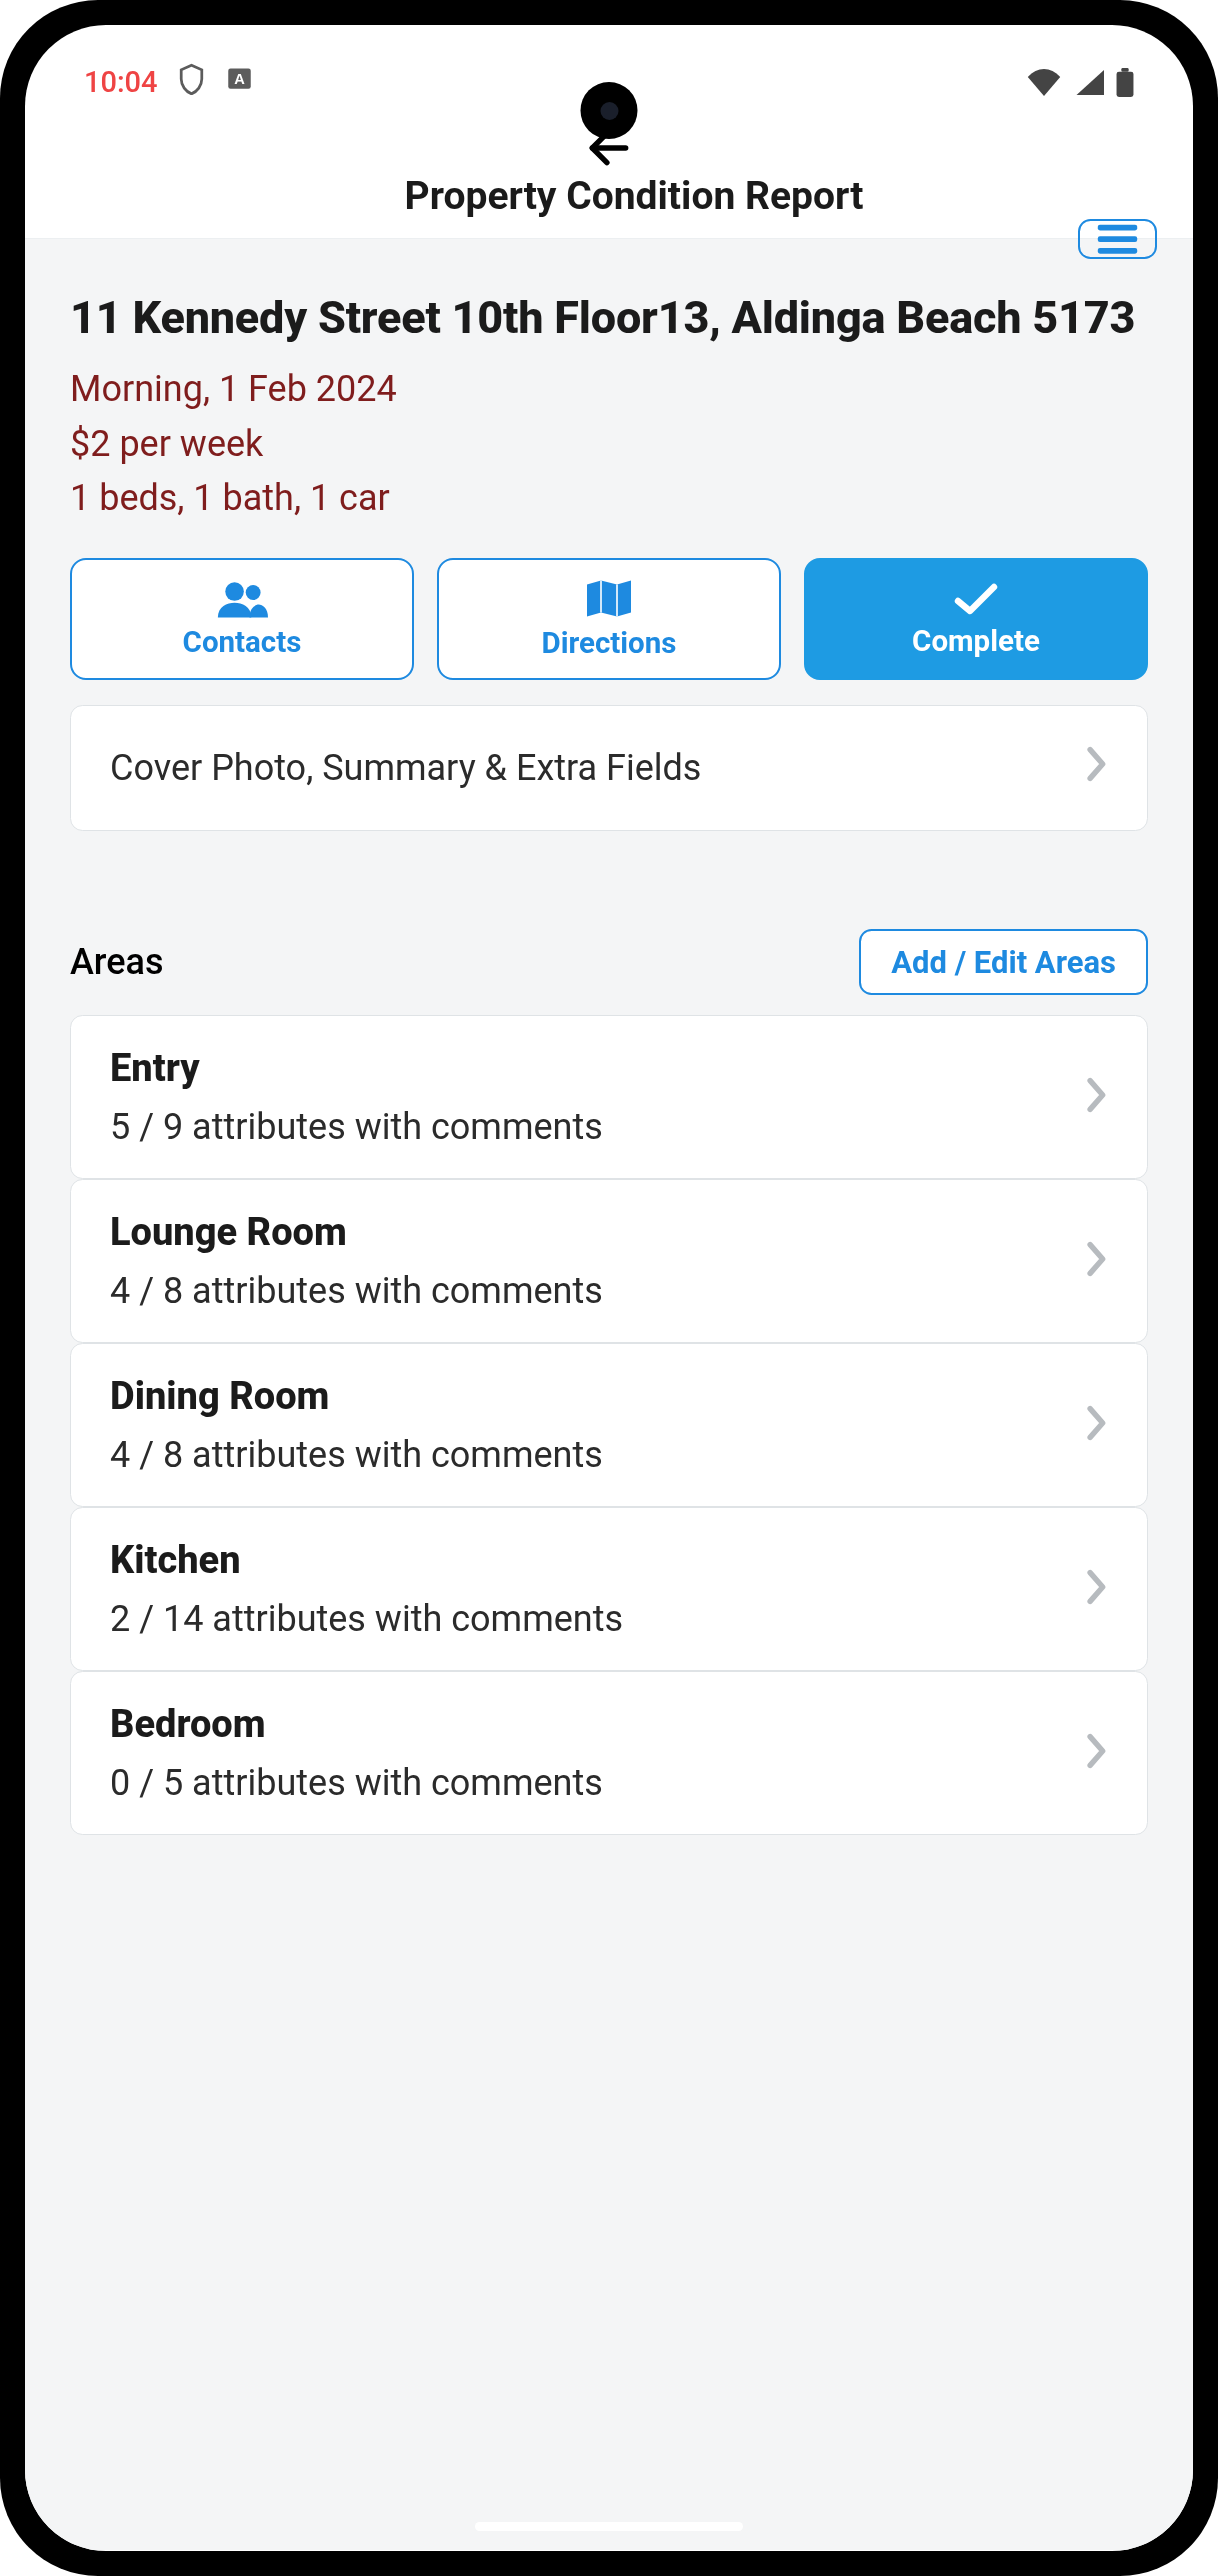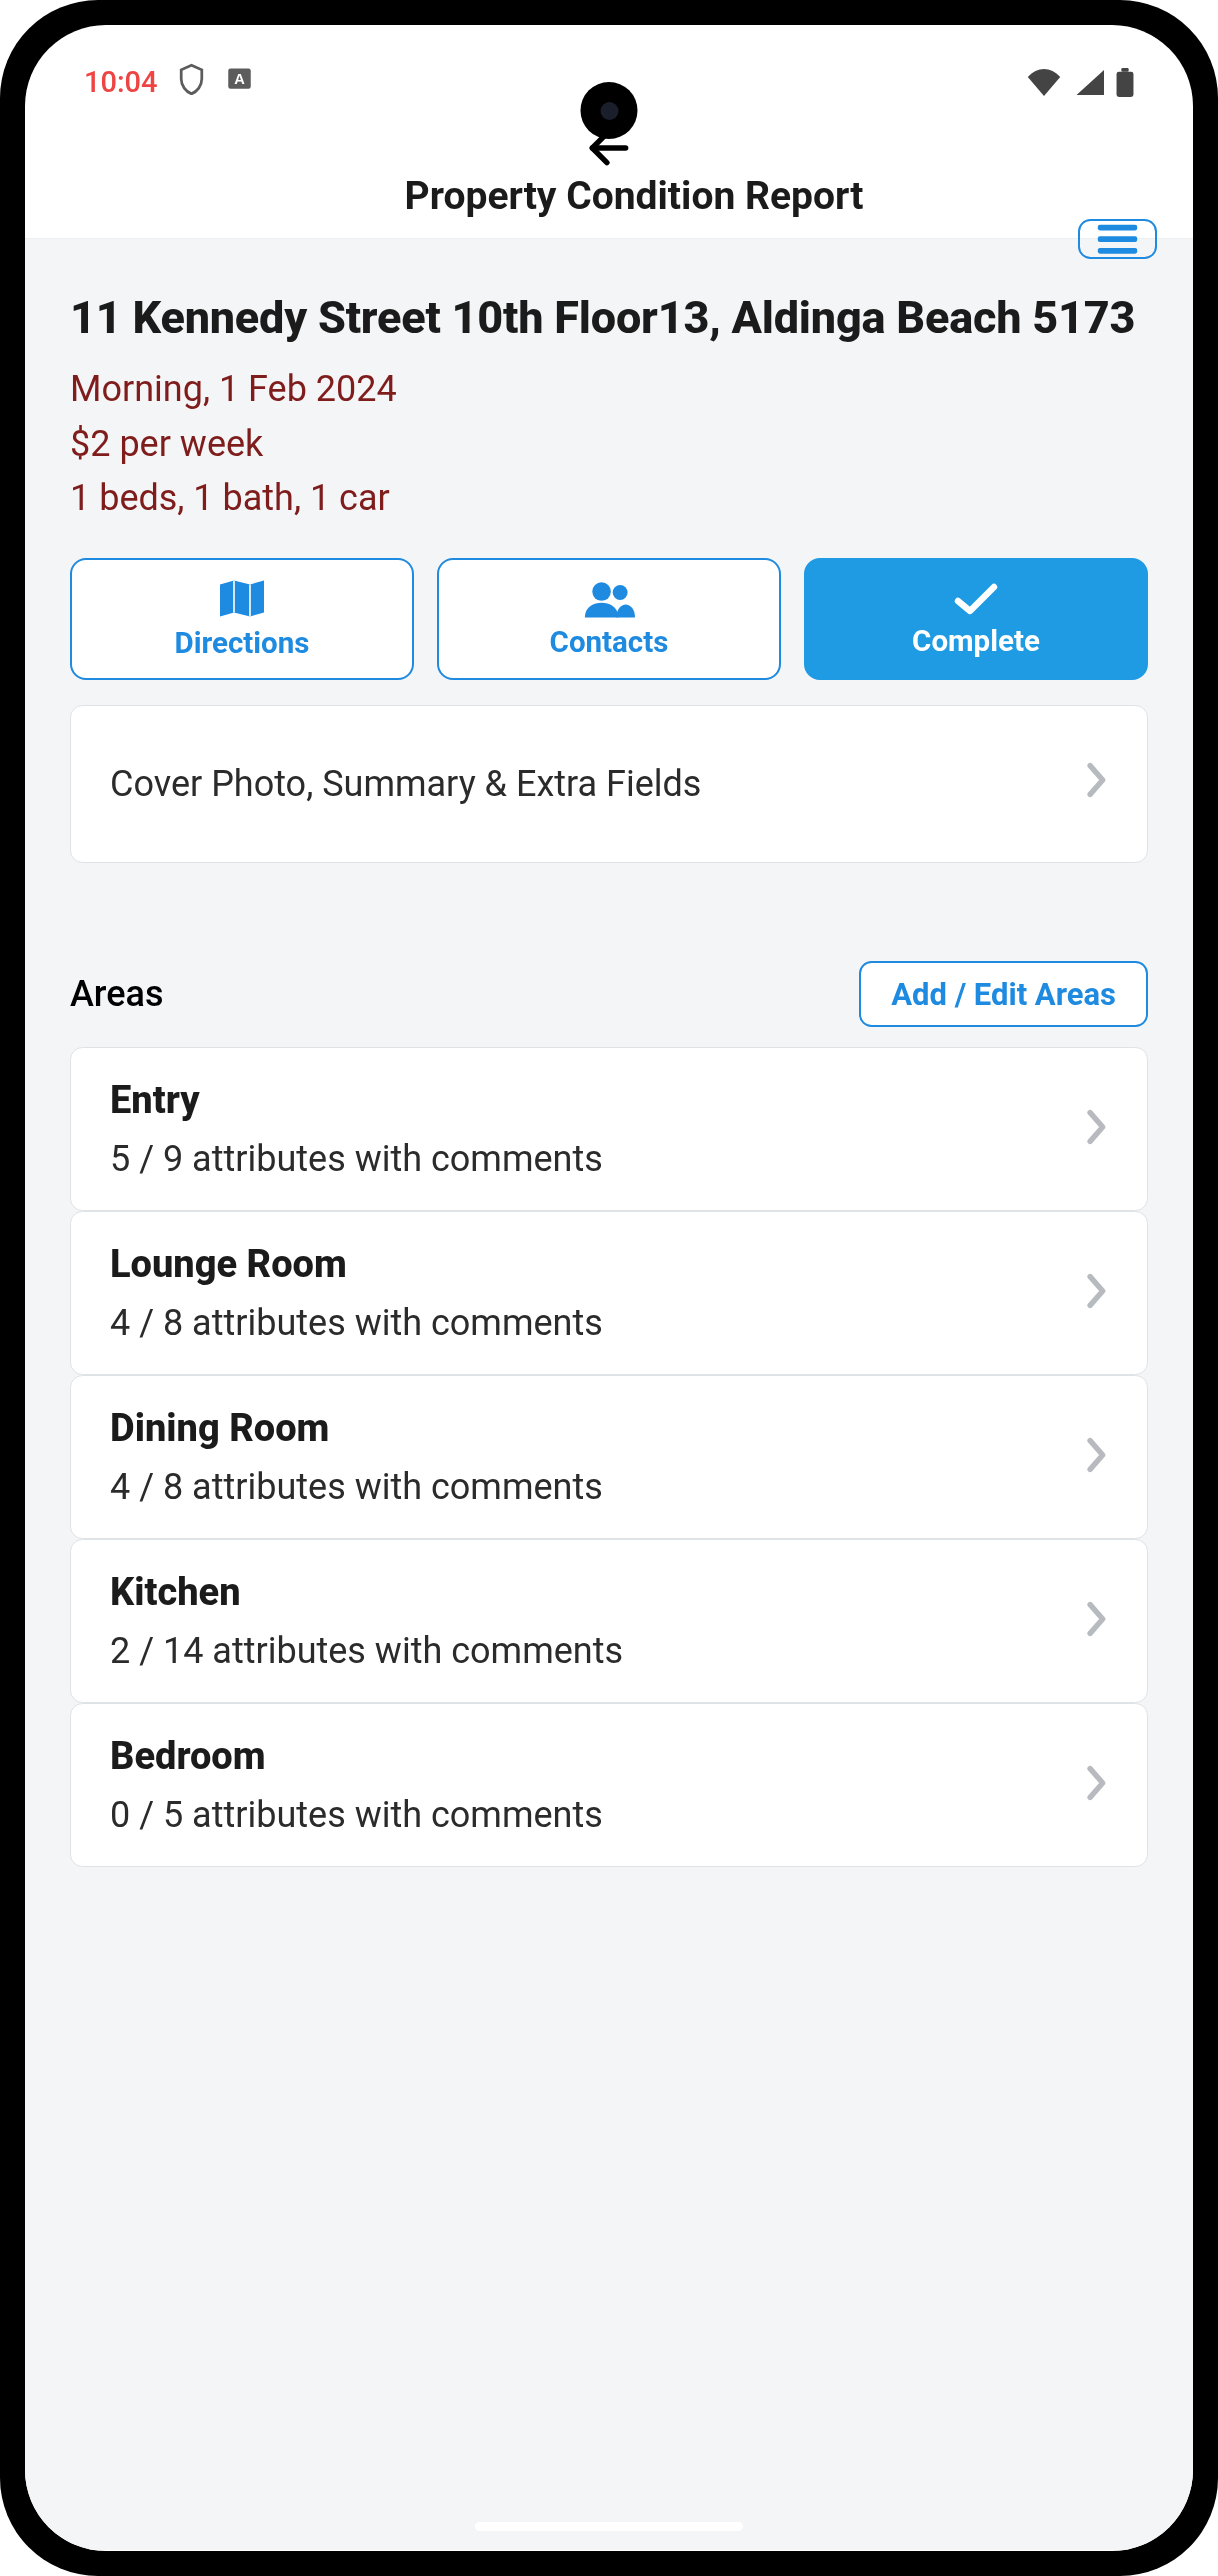--- a/index.html
+++ b/index.html
@@ -45,21 +45,21 @@
   .meta-line + .meta-line { margin-top: 12.5px; }
   .action-row { display:flex; gap: 23px; margin-top: 39px; }
   .action-btn {
     flex:1; height: 122px; border: 2.7px solid #1e8ae0; border-radius: 16px; background:#fff;
     display:flex; flex-direction:column; align-items:center; justify-content:center; gap:7.2px;
     color:#1e8ae0; font-weight:700; font-size:29.5px; cursor:pointer;
   }
   .action-btn.solid { background:#1e9be3; border-color:#1e9be3; color:#fff; }
   .cover-row {
     margin-top: 25px; background:#fff; border:0.9px solid #dfe3e6; border-radius: 12.5px;
-    height: 158px; display:flex; align-items:center; padding:0 39px;
+    height: 126px; display:flex; align-items:center; padding:0 39px;
     font-size: 36px; color:#2b2b2b; cursor:pointer;
   }
   .cover-row .chev { margin-left:auto; color:#b7bbbf; }
   .areas-header { display:flex; align-items:center; margin-top: 98px; }
   .areas-label { font-size: 36px; color:#000000; font-weight:500;}
   .add-edit-btn {
     margin-left:auto; border:2.7px solid #1e8ae0; border-radius: 12.5px; padding: 12.5px 30px;
     color:#1e8ae0; font-weight:700; font-size:31px; background:#fff; cursor:pointer;
   }
   .area-list { margin-top: 19.7px; display:flex; flex-direction:column; }
@@ -133,35 +133,35 @@
     </div>
 
     <div class="content">
       <div class="address">11 Kennedy Street 10th Floor13, Aldinga Beach 5173</div>
       <div class="meta-line">Morning, 1 Feb 2024</div>
       <div class="meta-line">$2 per week</div>
       <div class="meta-line">1 beds, 1 bath, 1 car</div>
 
       <div class="action-row">
         <div class="action-btn">
-          <svg width="48" height="41" viewBox="0 0 24 20" fill="#1e8ae0">
-            <path d="M1 3 L8 1 L16 3 L23 1 V17 L16 19 L8 17 L1 19 Z"></path>
-              <path d="M8 1 V17 M16 3 V19" stroke="#fff" stroke-width="0.8"></path>
-          </svg>
-          <span>Directions</span>
-        </div>
-        <div class="action-btn">
           <svg width="52" height="38" viewBox="0 0 28 20" fill="#1e8ae0">
             <circle cx="10" cy="6" r="5"></circle>
               <circle cx="20" cy="6.5" r="4"></circle>
             <path d="M1 20 C1 14 6 12 10 12 C14 12 19 14 19 20 Z"></path>
             <path d="M18 20 C18 15 21 13 23 13 C25 13 28 15 28 20 Z"></path>
           </svg>
           <span>Contacts</span>
         </div>
+        <div class="action-btn">
+          <svg width="48" height="41" viewBox="0 0 24 20" fill="#1e8ae0">
+            <path d="M1 3 L8 1 L16 3 L23 1 V17 L16 19 L8 17 L1 19 Z"></path>
+              <path d="M8 1 V17 M16 3 V19" stroke="#fff" stroke-width="0.8"></path>
+          </svg>
+          <span>Directions</span>
+        </div>
         <div class="action-btn solid">
           <svg width="50" height="36" viewBox="0 0 24 18" fill="none" stroke="#fff" stroke-width="3.2" stroke-linecap="round" stroke-linejoin="round">
             <path d="M3 10 L9 15 L21 3"></path>
           </svg>
           <span>Complete</span>
         </div>
       </div>
 
       <div class="cover-row">
         <span>Cover Photo, Summary &amp; Extra Fields</span>

